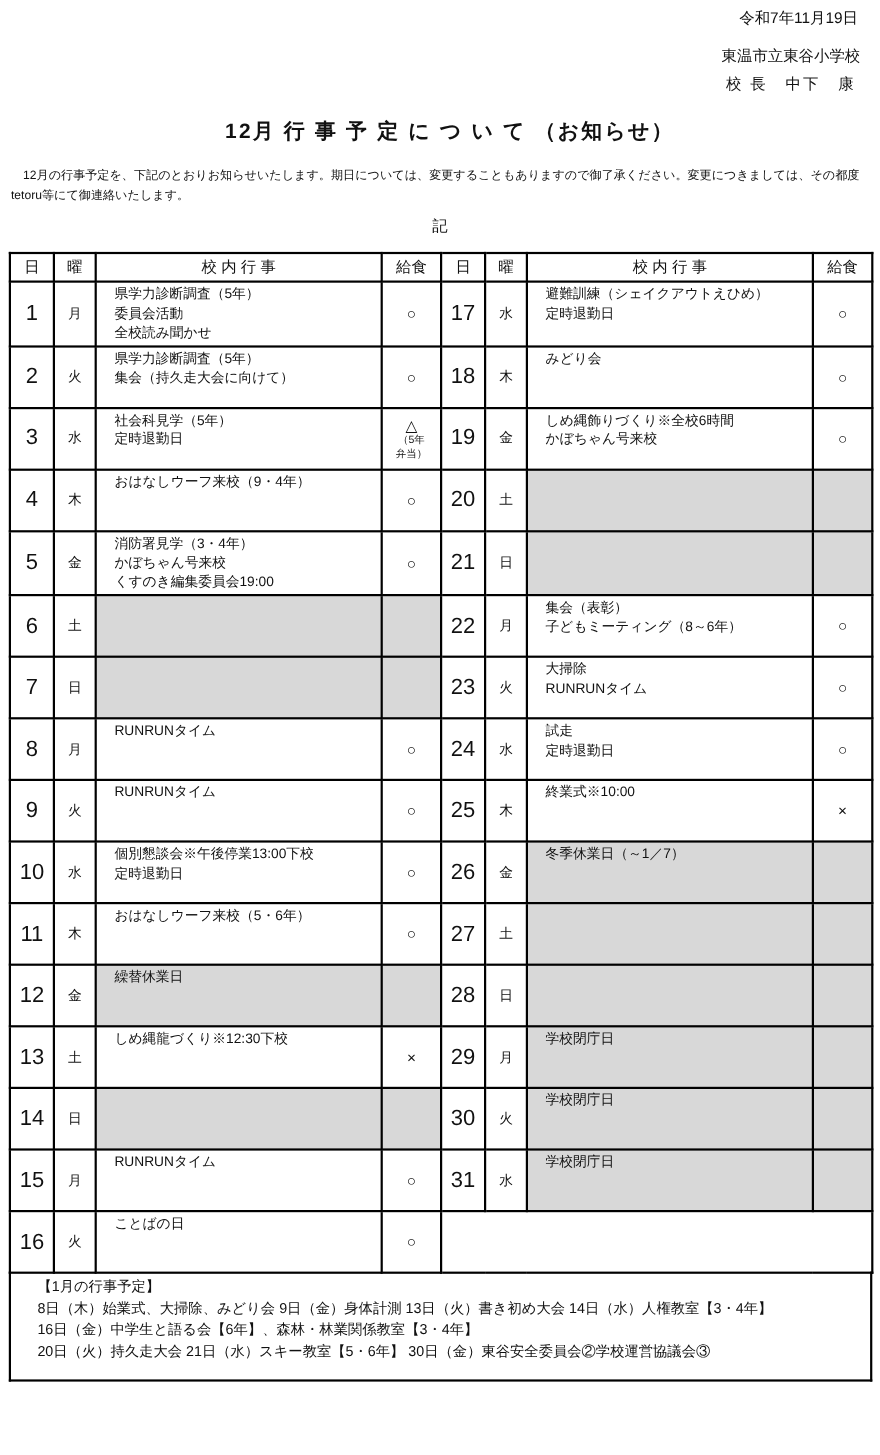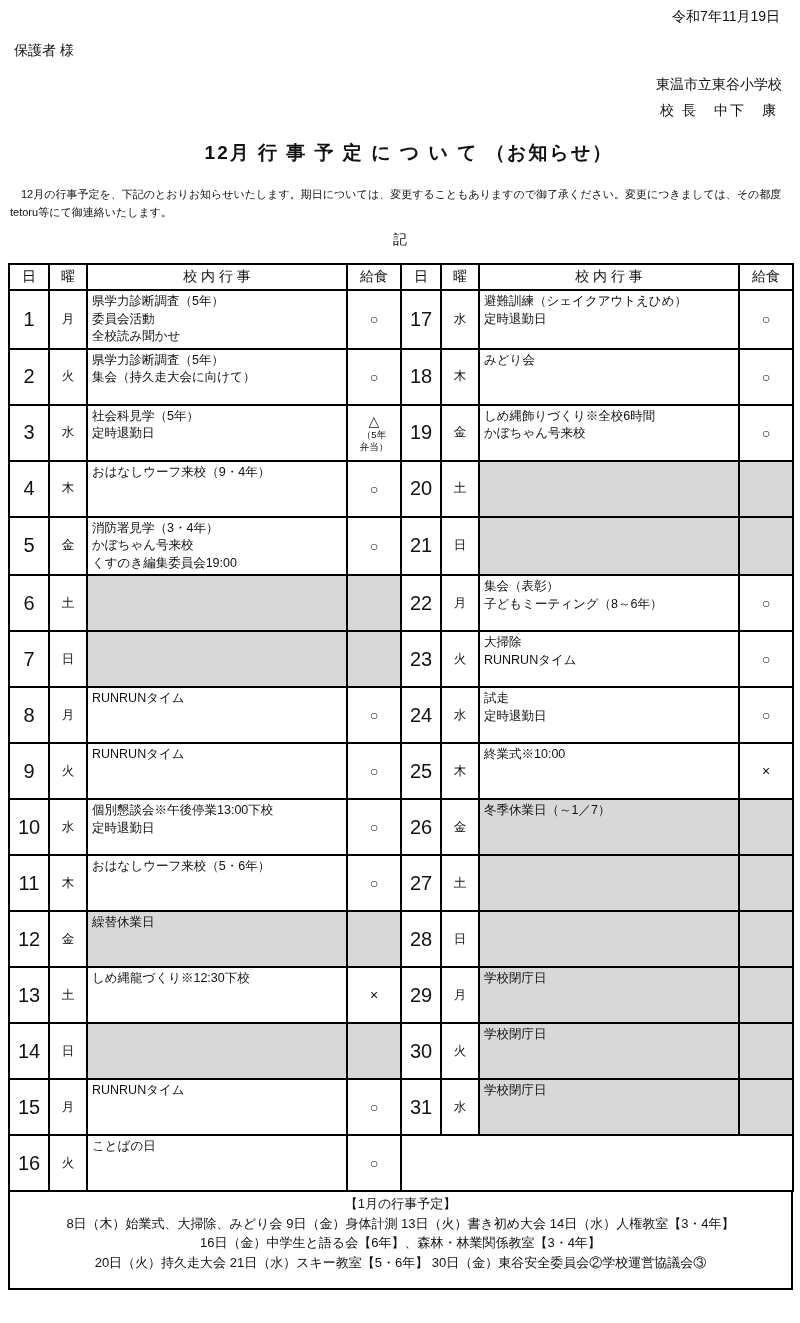--- a/index.html
+++ b/index.html
@@ -25,42 +25,41 @@
     border-collapse:collapse; table-layout:fixed;
     width:785px; margin:14px auto 0 8px;
   }
   table.cal th, table.cal td { border:2px solid #000; }
   table.cal th {
     font-size:14px; font-weight:normal; height:26px;
     text-align:center; background:#fff; padding:1px;
   }
   td.day { text-align:center; vertical-align:middle; font-size:20px; }
   td.wd  { text-align:center; vertical-align:middle; font-size:12.5px; }
-  td.ev  { vertical-align:top; font-size:12.5px; padding:2px 4px; line-height:1.4; }
+  td.ev  { vertical-align:top; font-size:12.5px; padding:2px 16px; line-height:1.4; }
   td.lunch { text-align:center; vertical-align:middle; font-size:14px; }
   tr.daterow { height:56px; }
   .shaded { background:#d8d8d8; }
   td.blank { background:#fff; }
   .evline .b { font-weight:normal; }
   .note { font-size:9.5px; line-height:1.25; }
   .c-day { width:40px; } .c-wd { width:38px; } .c-ev { width:260px; } .c-lunch { width:54px; }
 
   .footer-box {
     width:785px; margin:-2px auto 0 8px;
     border:2px solid #000; border-top:none;
-    min-height:100px; padding:4px 8px 10px 8px;
-    font-size:13px; line-height:1.5;text-align:center;
+    min-height:100px; padding:4px 8px 10px 24px;
+    font-size:13px; line-height:1.5;
   }
 </style>
 </head>
 <body>
 
 <div class="sheet">
   <div class="doc-date">令和7年11月19日</div>
-  <div class="recipient">保護者 様</div>
   <div class="school">東温市立東谷小学校</div>
   <div class="principal">校 長　中下　康</div>
 
   <div class="title">12月 行 事 予 定 に つ い て （お知らせ）</div>
 
   <div class="intro">　12月の行事予定を、下記のとおりお知らせいたします。期日については、変更することもありますので御了承ください。変更につきましては、その都度tetoru等にて御連絡いたします。</div>
   <div class="ki">記</div>
 
   <table class="cal">
     <thead>

